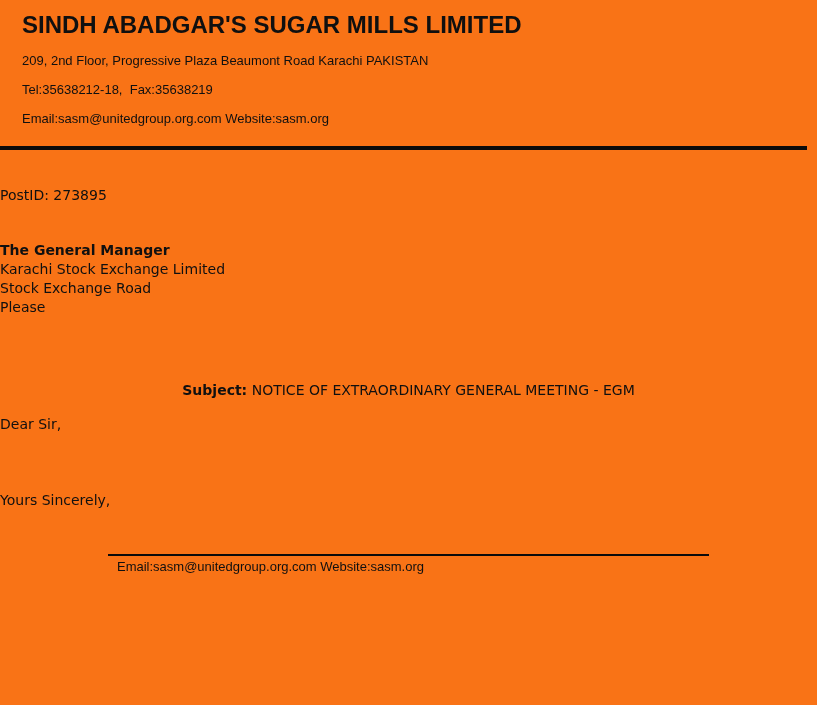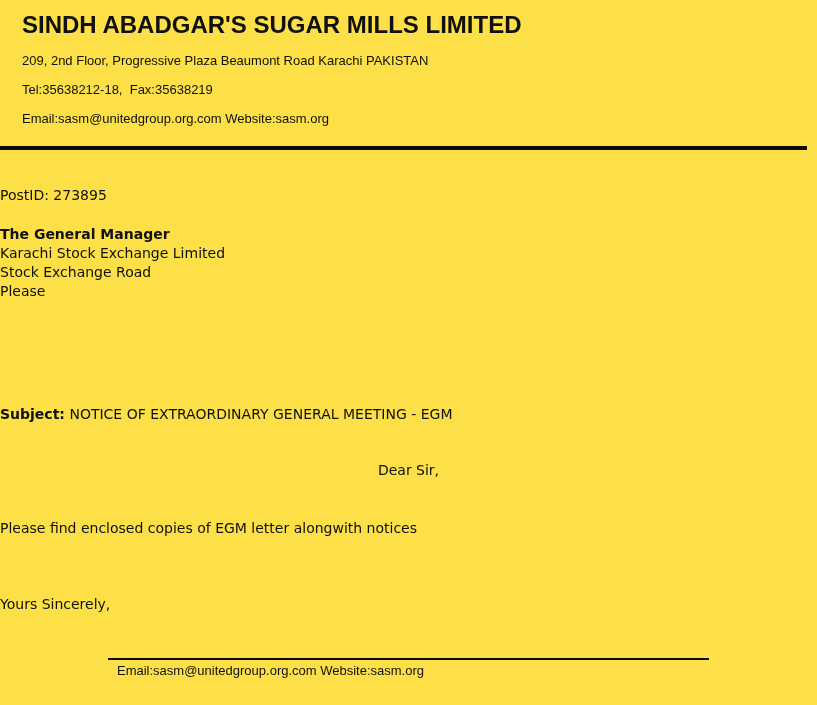--- a/index.html
+++ b/index.html
@@ -1,21 +1,21 @@
 <!DOCTYPE html>
 <html><head>
 <meta charset="utf-8">
 <style>
   html, body { margin: 0; padding: 0; }
   body { background: #ffffff; }
 
   .page {
     width: 817px;
     height: 705px;
-    background: #fde047;
+    background: #f97316;
     color: #101010;
     position: relative;
     overflow: hidden;
   }
 
   
   .hdr {
     padding: 10px 0 0 22px;
     font-family: "Liberation Sans", sans-serif;
   }
@@ -39,24 +39,24 @@
     margin: 19px 10px 0 0;
   }
 
   
   .body-txt {
     font-family: "DejaVu Sans", sans-serif;
     font-size: 14px;
     line-height: 19px;
   }
   .meta      { margin-top: 36px; }
-  .recipient { margin-top: 20px; }
+  .recipient { margin-top: 36px; }
   .bold      { font-weight: bold; }
-  .subject   { margin-top: 104px; }
-  .salutation{ margin-top: 37px; text-align: center; }
+  .subject   { margin-top: 64px; text-align: center; }
+  .salutation{ margin-top: 15px; }
   .paragraph { margin-top: 39px; }
   .closing   { margin-top: 57px; }
 
   
   .ftr-rule {
     height: 2px;
     background: #0b0b0b;
     width: 601px;
     margin: 44px 0 0 108px;
   }
@@ -95,21 +95,20 @@
       <div>Please</div>
     </div>
 
     <div class="subject">
       <span class="bold">Subject:</span>
       <span>NOTICE OF EXTRAORDINARY GENERAL MEETING - EGM</span>
     </div>
 
     <div class="salutation">Dear Sir,</div>
 
-    <div class="paragraph">Please find enclosed copies of EGM letter alongwith notices</div>
 
     <div class="closing">Yours Sincerely,</div>
   </div>
 
   <div class="ftr-rule"></div>
   <div class="ftr-text">Email:sasm@unitedgroup.org.com Website:sasm.org</div>
 
 </div>
 
 </body></html>

